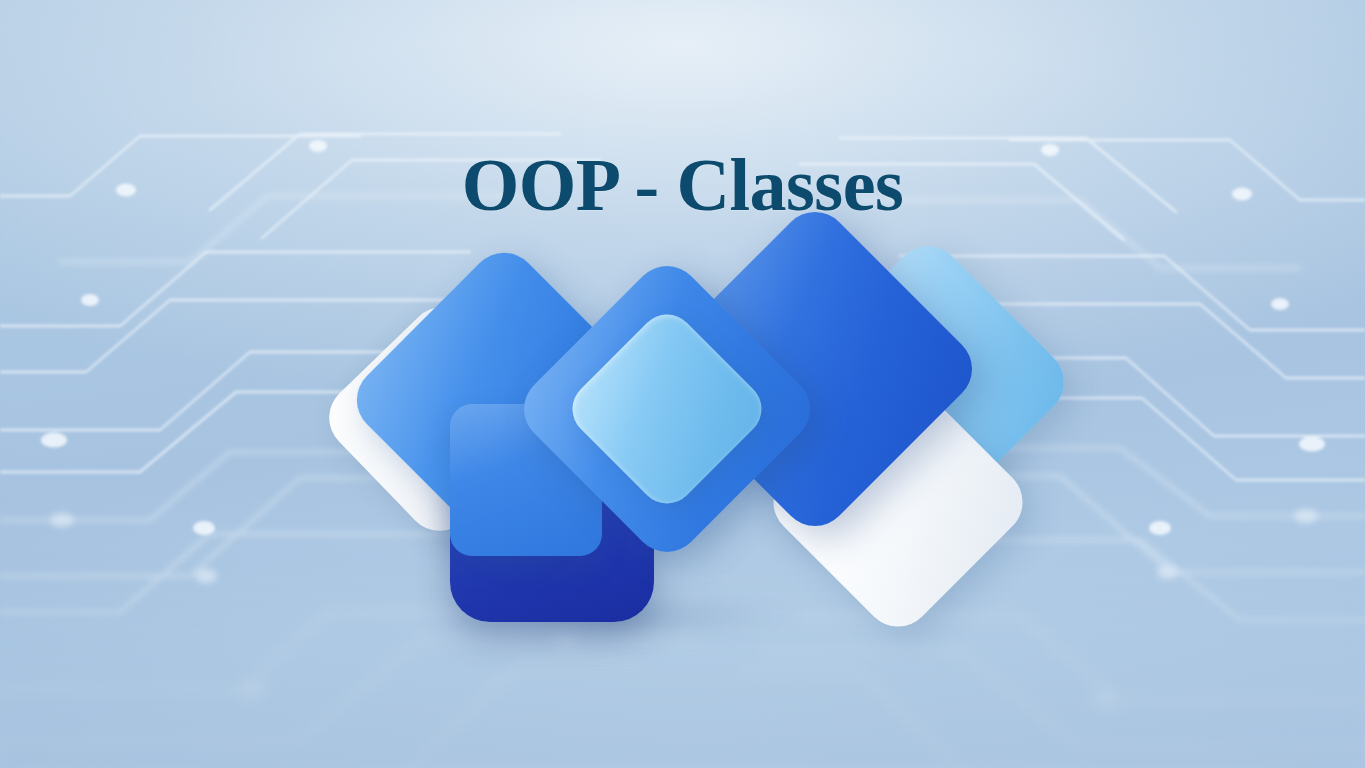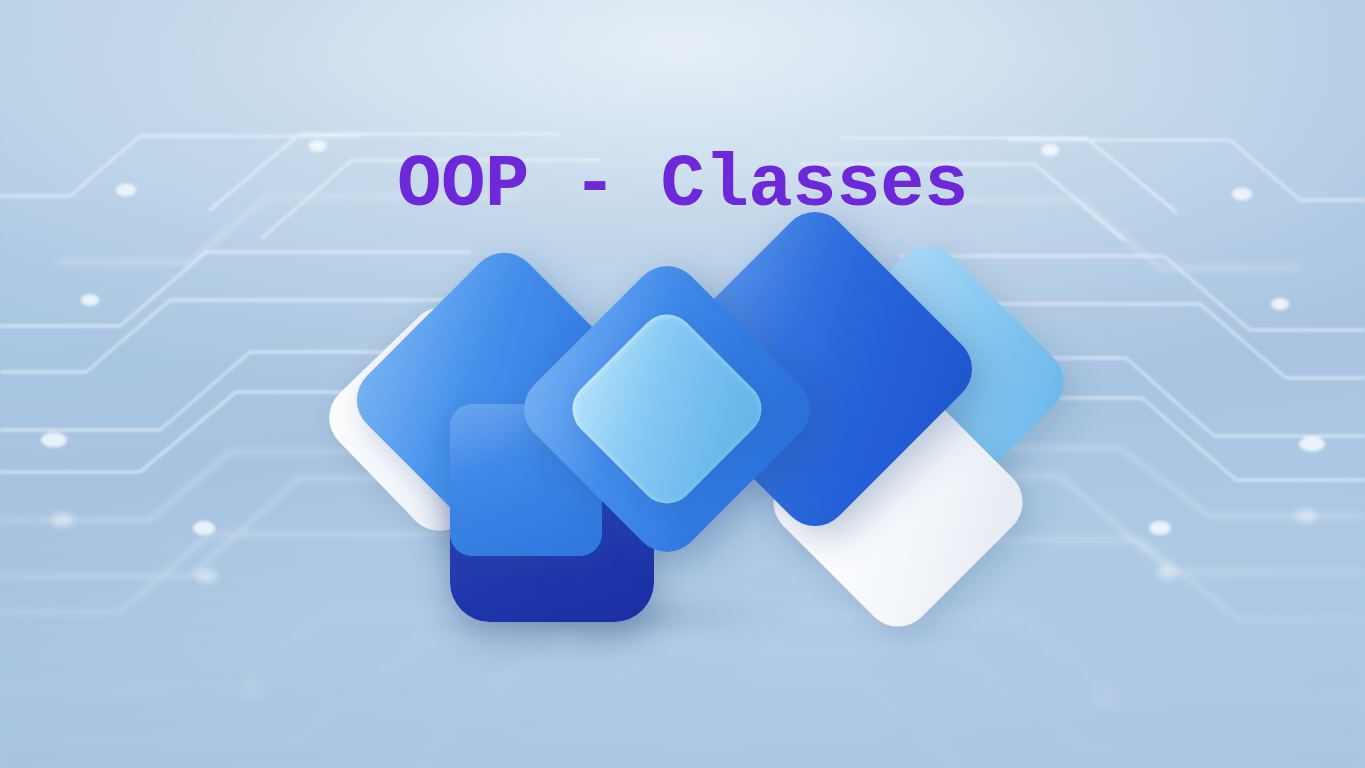--- a/index.html
+++ b/index.html
@@ -62,25 +62,25 @@
   .title-wrap {
     position: absolute;
     top: 98px;
     left: 0;
     width: 100%;
     text-align: center;
     pointer-events: none;
   }
   .title {
     display: inline-block;
-    font-family: Liberation Mono, monospace;
+    font-family: Liberation Serif, serif;
     font-size: 74px;
     font-weight: 700;
     letter-spacing: -0.5px;
-    color: #6d28d9;
+    color: #0c4a6e;
     line-height: 1.0;
     margin-left: 0;
     text-shadow: 0 1px 1px rgba(255,255,255,0.25);
   }
 
   
   .hero {
     position: absolute;
     left: 0;
     top: 0;

